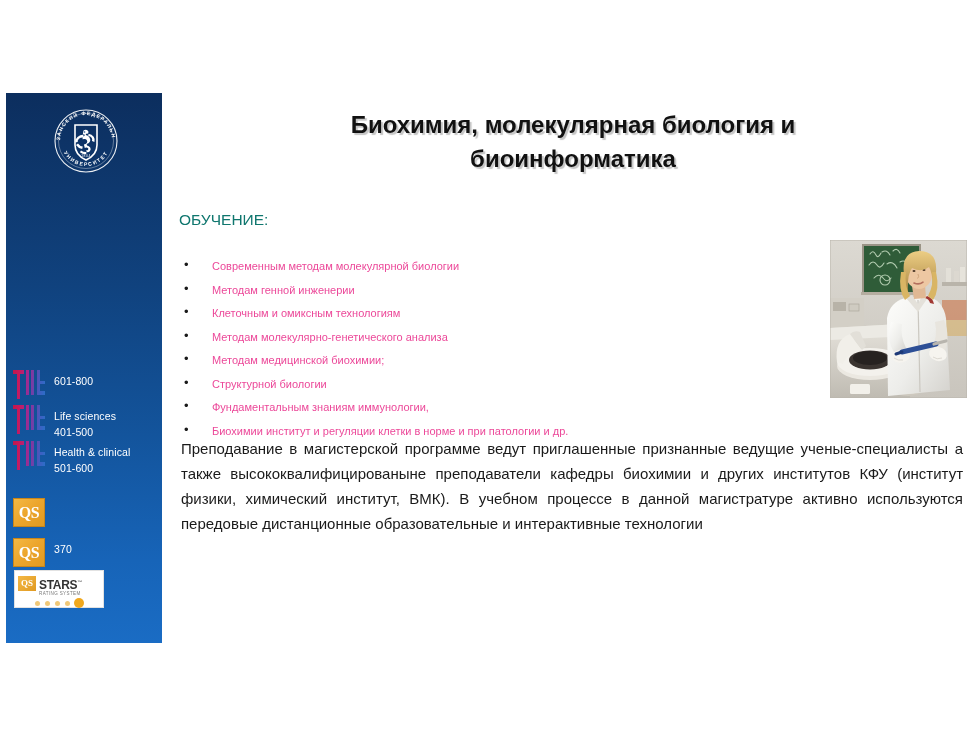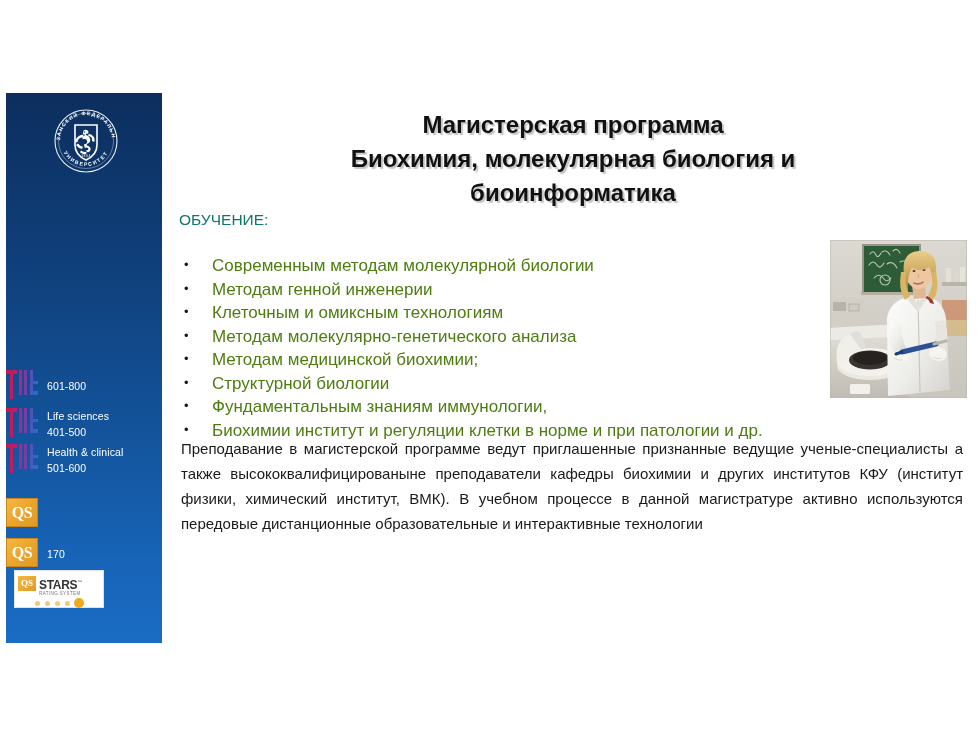--- a/index.html
+++ b/index.html
@@ -32,22 +32,22 @@
     left: 44px;
     top: 12px;
     width: 72px;
     height: 72px;
   }
 
   
   .rank-row {
     position: absolute;
     display: flex;
-    align-items: center;
-    left: 0;
+    align-items: flex-start;
+    left: 7px;
   }
   .rank-badge {
     width: 32px;
     height: 29px;
     flex: 0 0 32px;
     margin-right: 9px;
   }
   .rank-text {
     color: #ffffff;
     font-size: 10.5px;
@@ -202,23 +202,23 @@
     left: 179px;
     top: 255px;
     width: 680px;
     list-style: none;
     margin: 0;
     padding: 0;
   }
   #bullets li {
     position: relative;
     padding-left: 33px;
-    font-size: 17px;
+    font-size: 11px;
     line-height: 22.5px;
-    color: #4d7c0f;
+    color: #ec4899;
     margin-bottom: 1px;
   }
   #bullets li::before {
     content: "•";
     position: absolute;
     left: 5px;
     top: -1px;
     font-size: 13px;
     color: #1a1a1a;
   }
@@ -297,41 +297,40 @@
     <div class="rank-text">Health  &amp; clinical
 501-600</div>
   </div>
 
   <div class="rank-row" style="top:405px;">
     <div class="rank-badge qs-logo">QS</div>
   </div>
 
   <div class="rank-row" style="top:445px;">
     <div class="rank-badge qs-logo">QS</div>
-    <div class="rank-text">170</div>
+    <div class="rank-text">370</div>
   </div>
 
   <div id="qs-stars">
     <div class="stars-top">
       <div class="qs-mini">QS</div>
       <div class="stars-word"><span>STARS</span><span class="stars-tm">™</span></div>
     </div>
     <div class="stars-sub">RATING SYSTEM</div>
     <div class="stars-dots">
       <span class="dot"></span>
       <span class="dot"></span>
       <span class="dot"></span>
       <span class="dot"></span>
       <span class="dot filled"></span>
     </div>
   </div>
 </div>
 
 <div id="title">
-  <div>Магистерская  программа</div>
   <div>Биохимия, молекулярная  биология и</div>
   <div>биоинформатика</div>
 </div>
 
 <div id="subheading">ОБУЧЕНИЕ:</div>
 
 <ul id="bullets">
   <li>Современным методам  молекулярной биологии</li>
   <li>Методам генной инженерии</li>
   <li>Клеточным и омиксным технологиям</li>

